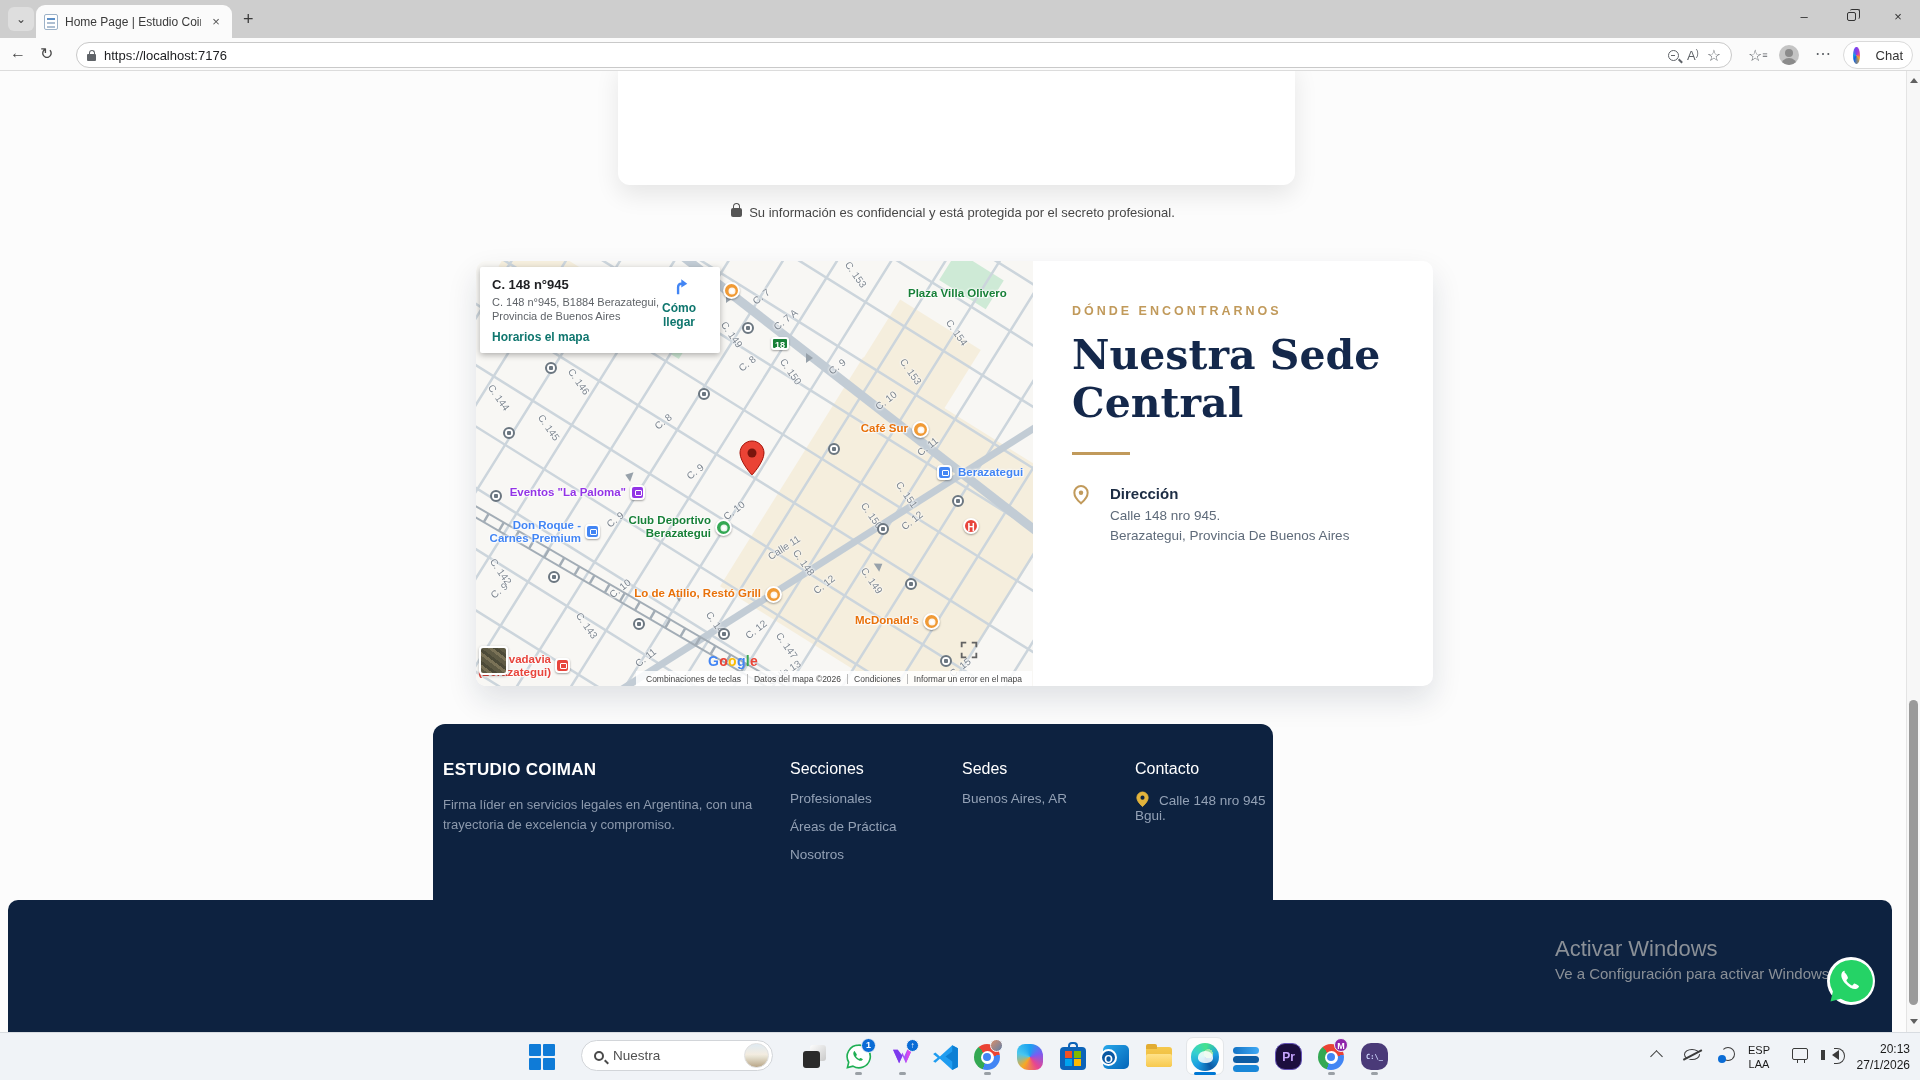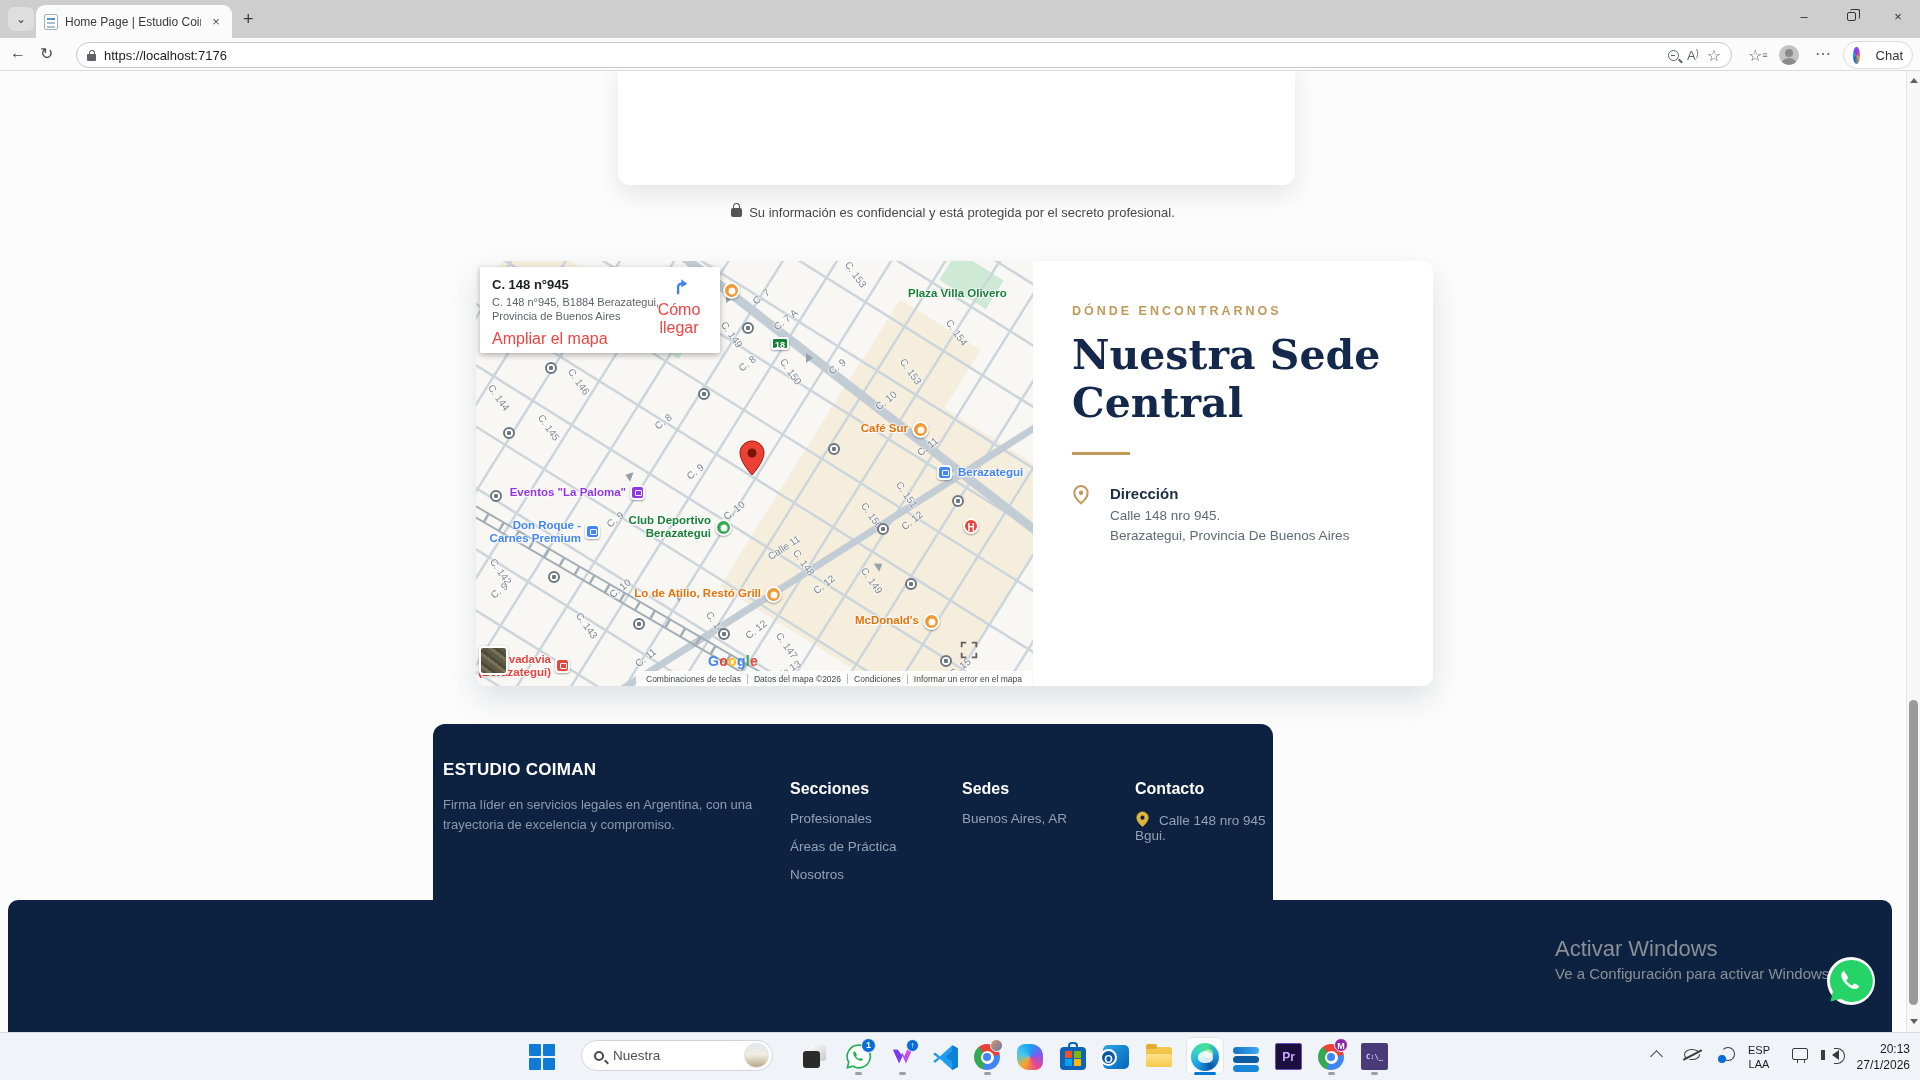--- a/index.html
+++ b/index.html
@@ -50,42 +50,42 @@
   .poi-dot{position:absolute;width:17px;height:17px;border-radius:50%;border:2px solid #fff;box-shadow:0 1px 2px rgba(0,0,0,.35);}
   .poi-dot:before{content:"";position:absolute;left:4.5px;top:4.5px;width:4px;height:4px;border-radius:50%;background:#fff;box-shadow:0 0 0 1.5px rgba(255,255,255,.9);}
   .poi-sq{position:absolute;width:15px;height:15px;border-radius:4px;border:2px solid #fff;box-shadow:0 1px 2px rgba(0,0,0,.35);}
   .poi-sq:before{content:"";position:absolute;left:3px;top:3px;width:5px;height:4px;border:1.3px solid #fff;border-radius:1px;}
   .poi-txt{position:absolute;border-radius:50%;border:2px solid #fff;color:#fff;font-weight:bold;text-align:center;box-shadow:0 1px 2px rgba(0,0,0,.35);}
   .bus-stop{position:absolute;width:12px;height:12px;border-radius:50%;background:#fff;border:2px solid #6b7680;}
   .bus-stop:before{content:"";position:absolute;left:2.2px;top:2.2px;width:3.6px;height:3.6px;background:#6b7680;border-radius:1px;}
   .map-infocard{left:4px;top:6px;width:240px;height:86px;background:#fff;border-radius:2px;box-shadow:0 2px 6px rgba(0,0,0,.3);padding:10px 12px;}
   .mi-title{font-size:13px;font-weight:bold;color:#202124;}
   .mi-addr{font-size:11px;color:#5f6368;margin-top:4px;line-height:1.25;}
-  .mi-link{font-size:16px;color:#ef4444;}
+  .mi-link{font-size:12px;color:#0f766e;font-weight:bold;}
   .sat-thumb{left:3px;top:385px;width:29px;height:29px;border:2px solid #fff;border-radius:4px;background:repeating-linear-gradient(37deg,#5e5a44 0 4px,#7a7257 4px 7px,#4c4a38 7px 10px);box-shadow:0 1px 3px rgba(0,0,0,.3);}
   .expand-ic{left:482px;top:378px;width:22px;height:22px;color:#636363;}
   .attrib{left:160px;top:410px;height:15px;background:rgba(255,255,255,.85);display:flex;align-items:center;font-size:8.5px;color:#454545;gap:0;padding:0 4px;}
   .attrib span{padding:0 6px;border-right:1px solid #bbb;}
   .attrib span:last-child{border-right:none;}
   .glogo{left:232px;top:392px;font-size:14px;font-weight:bold;letter-spacing:.3px;}
 
   .sede-panel{position:relative;flex:1;padding:43px 0 0 39px;}
   .eyebrow{font-size:12.5px;font-weight:bold;letter-spacing:3px;color:#c19a5b;}
   .sede-title{font-family:"DejaVu Serif",serif;font-weight:bold;font-size:41px;line-height:1.17;color:#14284b;margin-top:14px;}
   .gold-divider{width:58px;height:3px;background:#c19a5b;margin-top:24px;}
   .info-row{display:flex;gap:20px;margin-top:30px;padding-right:30px;}
   .info-label{font-size:15px;font-weight:bold;color:#1d2d44;}
   .info-val{font-size:13.5px;color:#5f6b7a;line-height:1.45;margin-top:4px;}
 
   
   .footercard{left:433px;top:653px;width:840px;height:250px;background:#0d2240;border-radius:12px;padding:36px 10px 0 10px;}
   .f-brand{font-size:17px;font-weight:bold;color:#fff;letter-spacing:.3px;}
   .f-tagline{font-size:13px;color:#8d9aad;margin-top:15px;line-height:1.55;width:330px;}
   .f-col{position:absolute;top:36px;}
-  .f-head{font-size:16px;font-weight:bold;color:#fff;margin-top:20px;}
+  .f-head{font-size:16px;font-weight:normal;color:#fff;}
   .f-link{font-size:13.5px;color:#93a1b5;margin-top:13px;}
   .pin-gold{display:inline-block;vertical-align:-3px;margin-right:9px;}
   .bottombar{left:8px;top:829px;width:1884px;height:132px;background:#0d2240;border-radius:10px 10px 0 0;}
   .watermark1{left:1555px;top:865px;font-size:22px;color:#8a9097;}
   .watermark2{left:1555px;top:894px;font-size:15px;color:#8a9097;}
   .wa-float{left:1826px;top:885px;width:50px;height:50px;}
 
   
   .scrollbar{left:1906px;top:71px;width:14px;height:961px;background:#f7f7f7;border-left:1px solid #e4e4e4;}
   .sb-thumb{left:2px;top:629px;width:9px;height:305px;background:#9a9a9a;border-radius:5px;}
@@ -101,21 +101,21 @@
   .mag:after{content:"";position:absolute;left:8px;top:8px;width:5px;height:2px;background:#4a4a4a;transform:rotate(45deg);}
   .search-txt{font-size:13.5px;color:#505050;flex:1;}
   .bing-img{width:25px;height:25px;border-radius:50%;background:linear-gradient(180deg,#dfeaf2 0%,#f3ece0 45%,#e8e3d3 55%,#b9a687 100%);border:1px solid #e0e0e0;flex:none;}
   .run-dash{top:1072px;width:7px;height:3px;border-radius:2px;background:#9aa0a6;}
   .edge-active-bg{left:1186px;top:1037px;width:38px;height:38px;background:#fdfdfd;border:1px solid #e3e6e9;border-radius:7px;}
   .edge-dash{left:1194px;top:1072px;width:22px;height:3px;border-radius:2px;background:#0078d4;}
   .badge{position:absolute;background:#0a6cd6;color:#fff;border-radius:50%;font-size:9px;font-weight:bold;text-align:center;border:1.5px solid #f0f3f7;}
   .folder{width:26px;height:20px;background:linear-gradient(#f5c84c,#eab73c);border-radius:3px;position:relative;margin-top:4px;}
   .folder:before{content:"";position:absolute;left:0;top:-3px;width:11px;height:5px;background:#e2ac32;border-radius:2px 2px 0 0;}
   .folder:after{content:"";position:absolute;left:0;top:7px;width:26px;height:13px;background:linear-gradient(#ffe28a,#f7c94e);border-radius:2px 2px 3px 3px;}
-  .rounded-app{width:27px;height:27px;border-radius:2px;color:#fff;display:flex;align-items:center;justify-content:center;font-weight:bold;}
+  .rounded-app{width:27px;height:27px;border-radius:10px;color:#fff;display:flex;align-items:center;justify-content:center;font-weight:bold;}
   .chrome-ic{width:26px;height:26px;border-radius:50%;background:conic-gradient(from -40deg,#ea4335 0 120deg,#4285f4 120deg 240deg,#34a853 240deg 360deg);position:relative;margin-top:1px;}
   .chrome-ic:before{content:"";position:absolute;left:6.5px;top:6.5px;width:13px;height:13px;border-radius:50%;background:#fff;}
   .chrome-ic:after{content:"";position:absolute;left:9px;top:9px;width:8px;height:8px;border-radius:50%;background:#4285f4;}
   .edge-ic{width:28px;height:28px;border-radius:50%;background:radial-gradient(circle at 62% 38%,#9be5a9 0 18%,transparent 19%),conic-gradient(from 150deg,#0c59a4,#1b9de2,#35d0d0,#47e28c,#1b9de2,#0c59a4);position:relative;}
   .edge-ic:before{content:"";position:absolute;left:7px;top:8px;width:15px;height:12px;border-radius:50% 50% 40% 40%;background:#fff;opacity:.85;}
   .copilot-ic{width:26px;height:26px;border-radius:8px 12px 8px 12px;background:conic-gradient(from 0deg,#19a1f0,#7b5bf2,#e8468f,#f7a823,#49c7ef,#19a1f0);margin-top:1px;}
   .stack-ic{width:26px;height:7px;border-radius:4px;background:linear-gradient(90deg,#1272c4,#3fa9f5);box-shadow:0 9px 0 #0d5ca3,0 18px 0 #1987d8;margin-top:1px;}
   .tray-txt{font-size:11px;color:#1b1b1b;line-height:1.25;text-align:center;}
   .clock{left:1846px;top:1041px;width:64px;text-align:right;font-size:12px;color:#1b1b1b;line-height:1.35;}
   .tray-ic{top:1046px;color:#333;}
@@ -283,21 +283,21 @@
         <path d="M13 1C6.4 1 1 6.4 1 13c0 9 12 22 12 22s12-13 12-22C25 6.4 19.6 1 13 1z" fill="#EA4335" stroke="#a31208" stroke-width="1"></path>
         <circle cx="13" cy="13" r="4.5" fill="#7a150d"></circle>
       </svg>
 
       <div class="abs map-infocard">
         <div class="mi-title">C. 148 n°945</div>
         <div class="mi-addr">
           <span>C. 148 n°945, B1884 Berazategui,</span><br>
           <span>Provincia de Buenos Aires</span>
         </div>
-        <div class="abs mi-link" style="left:12px;top:63px;">Ampliar el mapa</div>
+        <div class="abs mi-link" style="left:12px;top:63px;">Horarios el mapa</div>
         <div class="abs" style="left:168px;top:8px;width:62px;text-align:center;">
           <svg width="22" height="22" viewBox="0 0 24 24">
             <path d="M11 21v-8c0-2.2 1.3-3.5 3.5-3.5H17" stroke="#4285F4" stroke-width="2.6" fill="none"></path>
             <path d="M14.5 4.5 L21 9.5 L14.5 13.5 z" fill="#4285F4"></path>
           </svg>
           <div class="mi-link">Cómo llegar</div>
         </div>
       </div>
 
       <div class="abs sat-thumb"></div>

